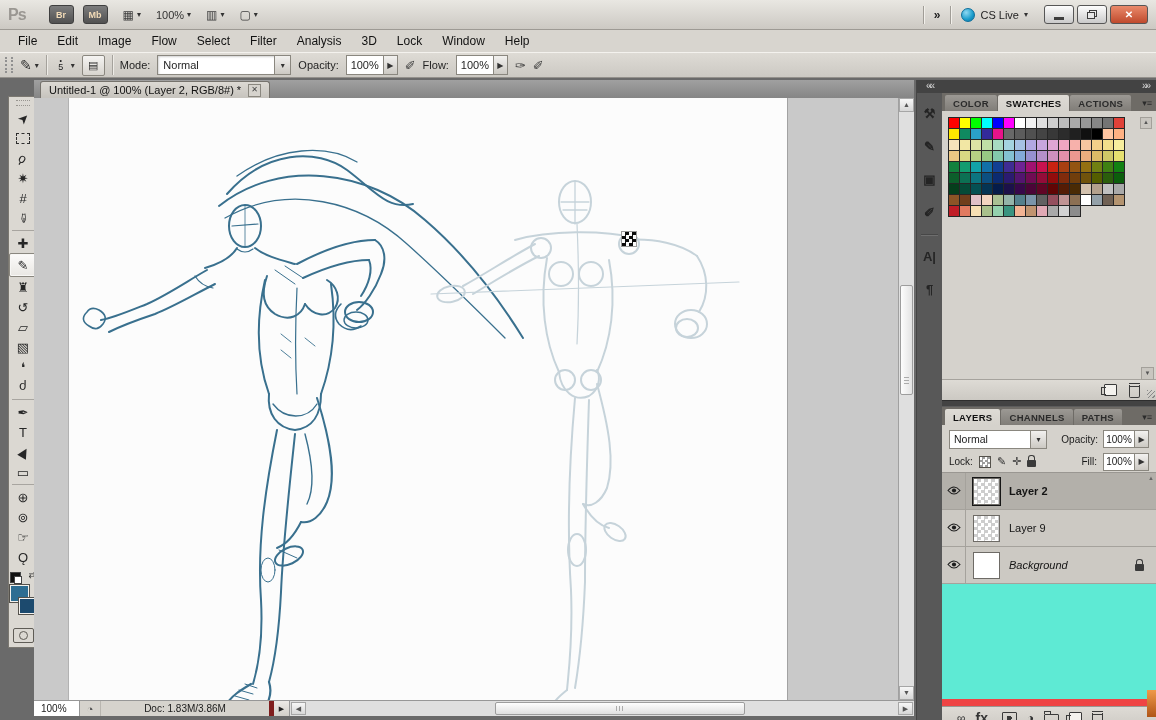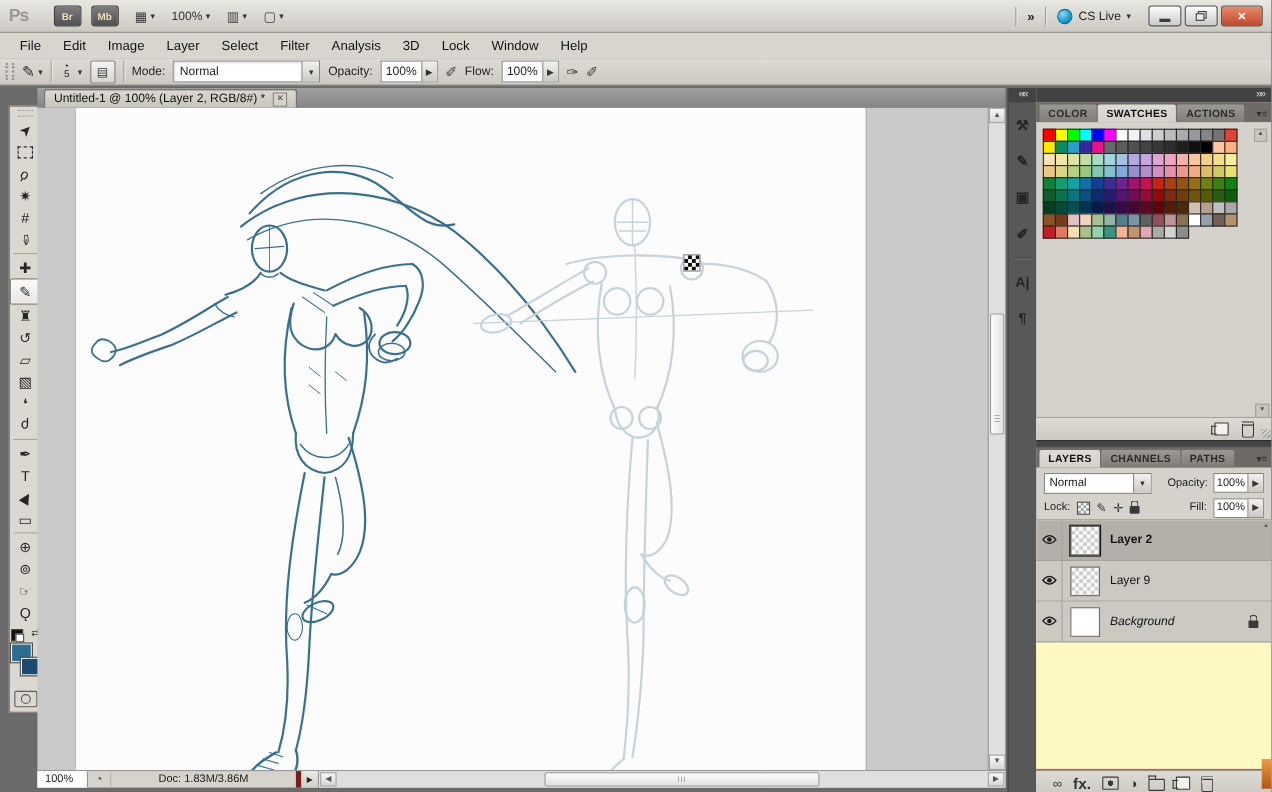--- a/index.html
+++ b/index.html
@@ -113,21 +113,21 @@
   .blend-row{height:24px;display:flex;align-items:center;gap:5px;padding:2px 7px 0;font-size:10px}
   .blend-select{display:flex;align-items:center;width:96px;height:17px;background:#fff;border:1px solid #8a877f}
   .blend-select .val{flex:1;padding:0 4px;font-size:10.5px}
   .lock-row{height:21px;display:flex;align-items:center;gap:6px;padding:0 7px;font-size:10px}
   .checker-mini{width:10px;height:10px;background:repeating-conic-gradient(#9d9d9d 0% 25%,#fff 0% 50%);background-size:5px 5px;border:1px solid #55524c}
   .lock-glyph{font-size:11px;color:#333}
   .padlock{position:relative;width:9px;height:7px;background:#3a3a3a;border-radius:1px;margin-top:4px}
   .padlock::before{content:"";position:absolute;left:1px;top:-5px;width:5px;height:5px;border:1.5px solid #3a3a3a;border-bottom:none;border-radius:3px 3px 0 0}
   .spacer{flex:1}
 
-  .layers-list{position:relative;height:226px;background:#fef9c3;border-top:1px solid #9a9792;border-bottom:1px solid #ef4444}
+  .layers-list{position:relative;height:226px;background:#5eead4;border-top:1px solid #9a9792;border-bottom:7px solid #ef4444}
   .layer-row{height:36px;display:flex;align-items:center;border-bottom:1px solid #a5a29c;background:#ccc9c3}
   .layer-row.selected{background:#b3b0aa}
   .eye-box{width:24px;height:100%;border-right:1px solid #a5a29c;display:flex;align-items:center;justify-content:center;box-sizing:border-box}
   .thumb{width:27px;height:27px;margin:0 9px 0 7px;border:1px solid #6e6b66;background:#fff;box-sizing:border-box}
   .thumb.checker{background:repeating-conic-gradient(#cdcdcd 0% 25%,#fff 0% 50%);background-size:7px 7px}
   .thumb.active-thumb{outline:1.5px solid #161616}
   .layer-name{font-size:11px;color:#141414}
   .layer-name.bold{font-weight:bold}
   .layer-name.italic{font-style:italic}
   .layer-row .padlock{margin-left:auto;margin-right:12px}
@@ -189,21 +189,21 @@
             <span>✕</span>
           </span>
       </span>
     </span>
   </div>
 
   <div class="menubar" id="menubar">
       <div class="menu-item">File</div>
       <div class="menu-item">Edit</div>
       <div class="menu-item">Image</div>
-      <div class="menu-item">Layer</div>
+      <div class="menu-item">Flow</div>
       <div class="menu-item">Select</div>
       <div class="menu-item">Filter</div>
       <div class="menu-item">Analysis</div>
       <div class="menu-item">3D</div>
       <div class="menu-item">Lock</div>
       <div class="menu-item">Window</div>
       <div class="menu-item">Help</div>
     </div>
 
   <div class="optionsbar">

